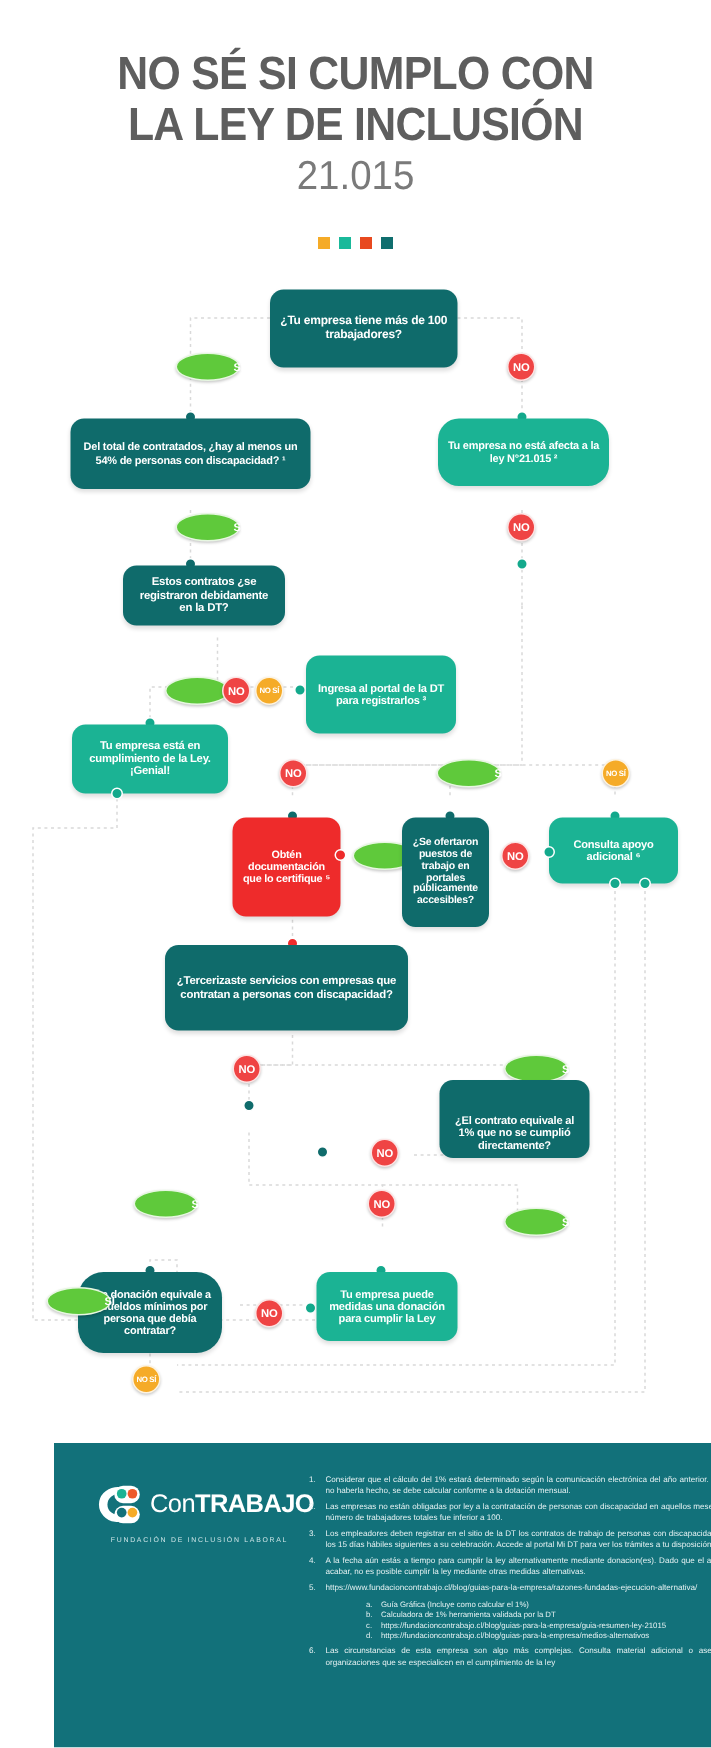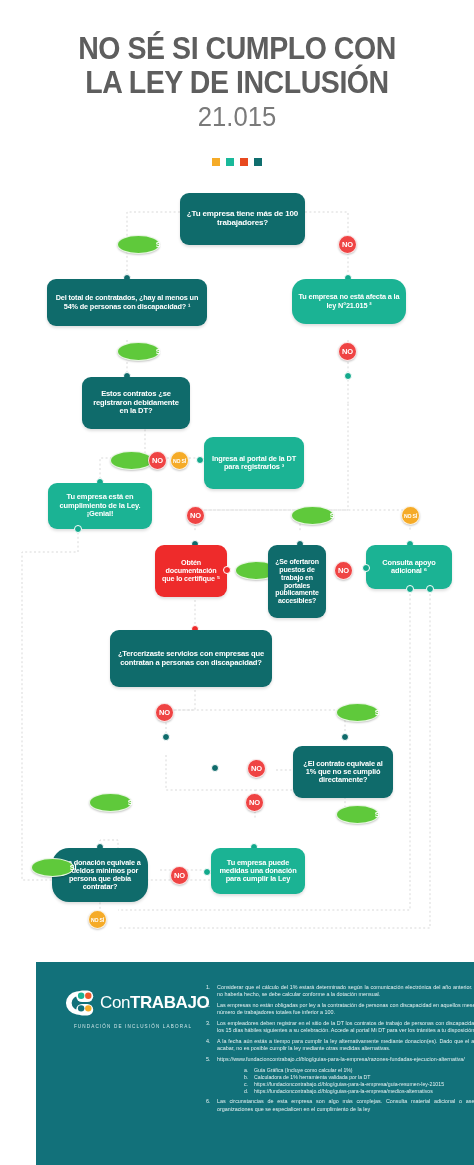--- a/index.html
+++ b/index.html
@@ -161,21 +161,21 @@
   </div>
 
   <div class="badge si" style="left:117px; top:162px;">
     <span>SÍ</span>
   </div>
   <div class="badge no" style="left:338px; top:162px;">
     <span>NO</span>
   </div>
 
   <div class="port" style="left:123px; top:192px;"></div>
-  <div class="node teal" style="left:82px; top:197px; width:108px; height:52px; font-size:7.6px;">
+  <div class="node teal" style="left:82px; top:197px; width:108px; height:40px; font-size:7.6px;">
     <span>Estos contratos ¿se registraron debidamente en la DT?</span>
   </div>
   <div class="port greenport" style="left:344px; top:192px;"></div>
 
   <div class="badge si" style="left:110px; top:271px;">
     <span>SÍ</span>
   </div>
   <div class="badge no" style="left:148px; top:271px;">
     <span>NO</span>
   </div>
@@ -197,21 +197,21 @@
     <span>NO</span>
   </div>
   <div class="badge si" style="left:291px; top:326px;">
     <span>SÍ</span>
   </div>
   <div class="badge nosi" style="left:401px; top:326px;">
     <span>NO SÍ</span>
   </div>
 
   <div class="port" style="left:191px; top:360px;"></div>
-  <div class="node red" style="left:155px; top:365px; width:72px; height:52px; font-size:7.2px;">
+  <div class="node red" style="left:155px; top:365px; width:72px; height:66px; font-size:7.2px;">
     <span>Obtén documentación que lo certifique ⁵</span>
   </div>
   <div class="port redport" style="left:223px; top:386px;"></div>
   <div class="badge si" style="left:235px; top:381px;">
     <span>SÍ</span>
   </div>
 
   <div class="port" style="left:296px; top:360px;"></div>
   <div class="node teal" style="left:268px; top:365px; width:58px; height:73px; font-size:7px;">
     <span>¿Se ofertaron puestos de trabajo en portales públicamente accesibles?</span>
@@ -235,21 +235,21 @@
 
   <div class="badge no" style="left:155px; top:523px;">
     <span>NO</span>
   </div>
   <div class="badge si" style="left:336px; top:523px;">
     <span>SÍ</span>
   </div>
   <div class="port" style="left:162px; top:553px;"></div>
 
   <div class="port" style="left:341px; top:553px;"></div>
-  <div class="node teal" style="left:293px; top:566px; width:100px; height:52px; font-size:7.4px;">
+  <div class="node teal" style="left:293px; top:540px; width:100px; height:52px; font-size:7.4px;align-items:flex-end;">
     <span>¿El contrato equivale al 1% que no se cumplió directamente?</span>
   </div>
   <div class="port" style="left:211px; top:584px;"></div>
   <div class="badge no" style="left:247px; top:579px;">
     <span>NO</span>
   </div>
   <div class="badge si" style="left:336px; top:625px;">
     <span>SÍ</span>
   </div>
 

